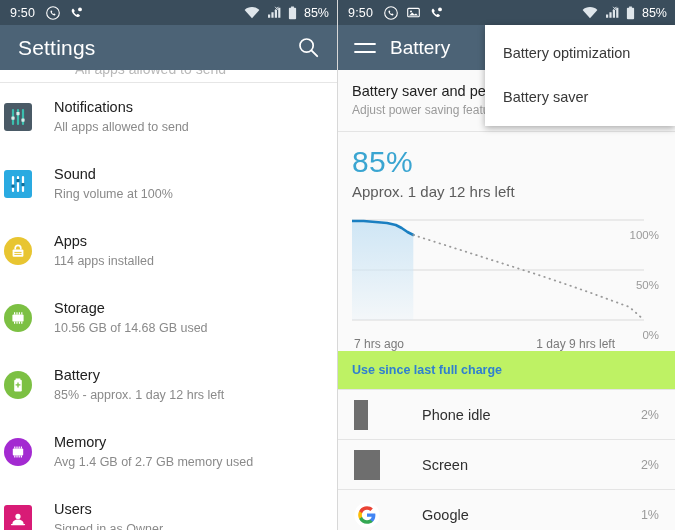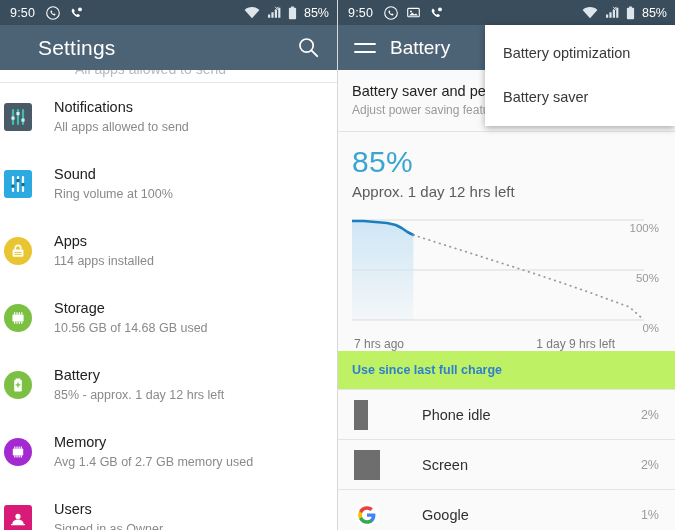--- a/index.html
+++ b/index.html
@@ -28,21 +28,21 @@
   .sb-right { display: flex; align-items: center; gap: 6px; }
   .sb-batt-txt { font-size: 12.5px; margin-left: 1px; }
   .sb-ico { display: block; }
 
   
   .appbar {
     height: 45px; background: #4c6376;
     display: flex; align-items: center; color: #fff;
     position: relative; z-index: 2;
   }
-  .appbar-left  { padding: 0 14px 0 18px; margin-left: 20px; }
+  .appbar-left  { padding: 0 14px 0 18px; }
   .appbar-title { font-size: 21px; font-weight: 400; letter-spacing: .2px; }
   .appbar-title-r { font-size: 19px; font-weight: 400; }
   .appbar-spacer { flex: 1; }
   .search-btn { padding: 0 18px; cursor: pointer; display:flex; align-items:center; }
   .menu-btn { padding: 0 14px 0 16px; cursor: pointer; display:flex; align-items:center;}
 
   
   .ghost-row {
     height: 13px; position: relative; overflow: hidden;
     border-bottom: 1px solid #e6e6e6; background: #fff;
@@ -75,21 +75,21 @@
     border-bottom: 1px solid #e4e4e4;
   }
   .rp-sec-title { font-size: 14.5px; color: #212121; line-height: 20px; }
   .rp-sec-sub   { font-size: 12px; color: #9a9a9a; line-height: 17px; margin-top: 1px; }
 
   .batt-block { background: #fafafa; padding: 12px 14px 0 14px; }
   .batt-pct  { font-size: 30px; font-weight: 400; line-height: 35px; letter-spacing: .3px; }
   .batt-est  { font-size: 15px; color: #5c5c5c; line-height: 22px; margin-top: 2px; }
 
   .chart-area { position: relative; height: 118px; margin-top: 11px; }
-  .chart-axis-labels { position: absolute; right: 0; top: 8px; width: 42px; height: 100%; }
+  .chart-axis-labels { position: absolute; right: 0; top: 15px; width: 42px; height: 100%; }
   .ax-lbl { position: absolute; right: 2px; font-size: 11.5px; color: #9a9a9a; transform: translateY(-50%); }
 
   .chart-xlabels {
     display: flex; justify-content: space-between;
     padding: 5px 46px 0 2px; font-size: 12px; color: #7a7a7a;
   }
   .link-row { padding: 9px 14px 11px 14px; background: #bef264; }
   .link-txt { font-size: 12.5px; font-weight: bold; cursor: pointer; }
 
   

